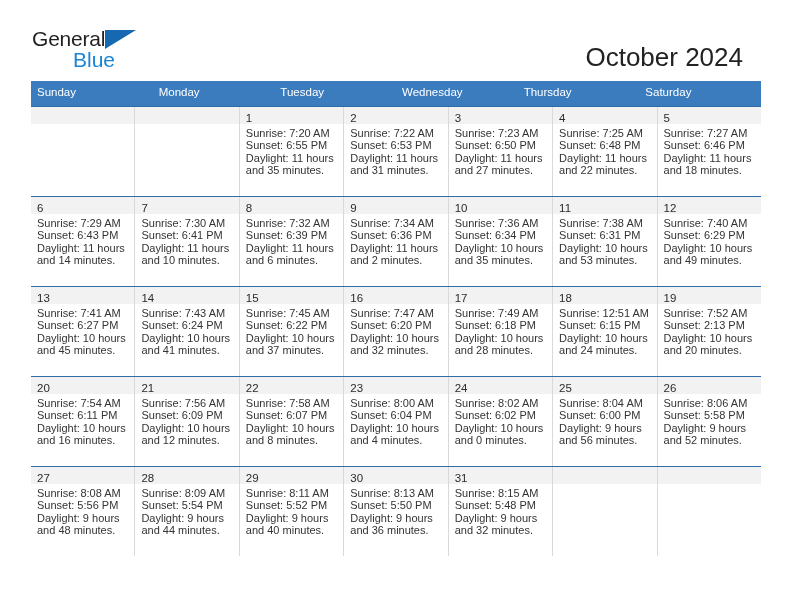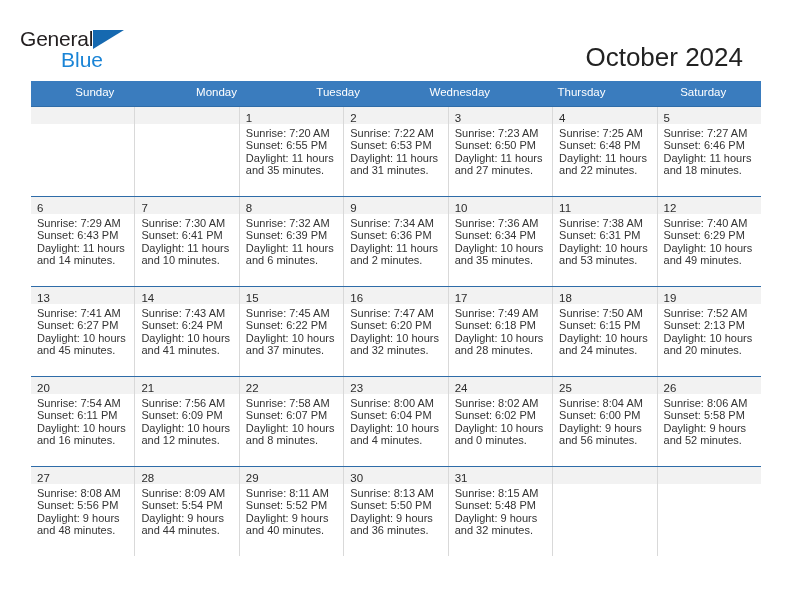--- a/index.html
+++ b/index.html
@@ -19,21 +19,21 @@
     height: 612px;
     box-sizing: border-box;
     padding: 0;
   }
 
   
   .header {
     display: flex;
     align-items: flex-start;
     justify-content: space-between;
-    padding: 28px 34px 0 20px;
+    padding: 28px 34px 0 32px;
     height: 72px;
     box-sizing: border-box;
   }
   .brand {
     position: relative;
     width: 120px;
     height: 48px;
     flex: 0 0 auto;
   }
   .brand-general {
@@ -84,21 +84,20 @@
   }
 
   
   .calendar {
     margin: 9px 31px 0 31px;
     width: 730px;
   }
   .weekday-row {
     display: flex;
     background: #3a7cbe;
-    text-align: center;
   }
   .weekday {
     flex: 1 1 0;
     width: 14.2857%;
     color: #ffffff;
     font-size: 11.5px;
     padding: 5px 0 6px 6px;
     box-sizing: border-box;
     line-height: 1.2;
   }
@@ -331,21 +330,21 @@
             <div class="day-info">
               <div>Sunrise: 7:49 AM</div>
               <div>Sunset: 6:18 PM</div>
               <div>Daylight: 10 hours</div>
               <div>and 28 minutes.</div>
             </div>
           </div>
           <div class="day-cell">
             <div class="day-number-strip"><span class="day-number">18</span></div>
             <div class="day-info">
-              <div>Sunrise: 7:50 AM</div>
+              <div>Sunrise: 12:51 AM</div>
               <div>Sunset: 6:15 PM</div>
               <div>Daylight: 10 hours</div>
               <div>and 24 minutes.</div>
             </div>
           </div>
           <div class="day-cell">
             <div class="day-number-strip"><span class="day-number">19</span></div>
             <div class="day-info">
               <div>Sunrise: 7:52 AM</div>
               <div>Sunset: 2:13 PM</div>

